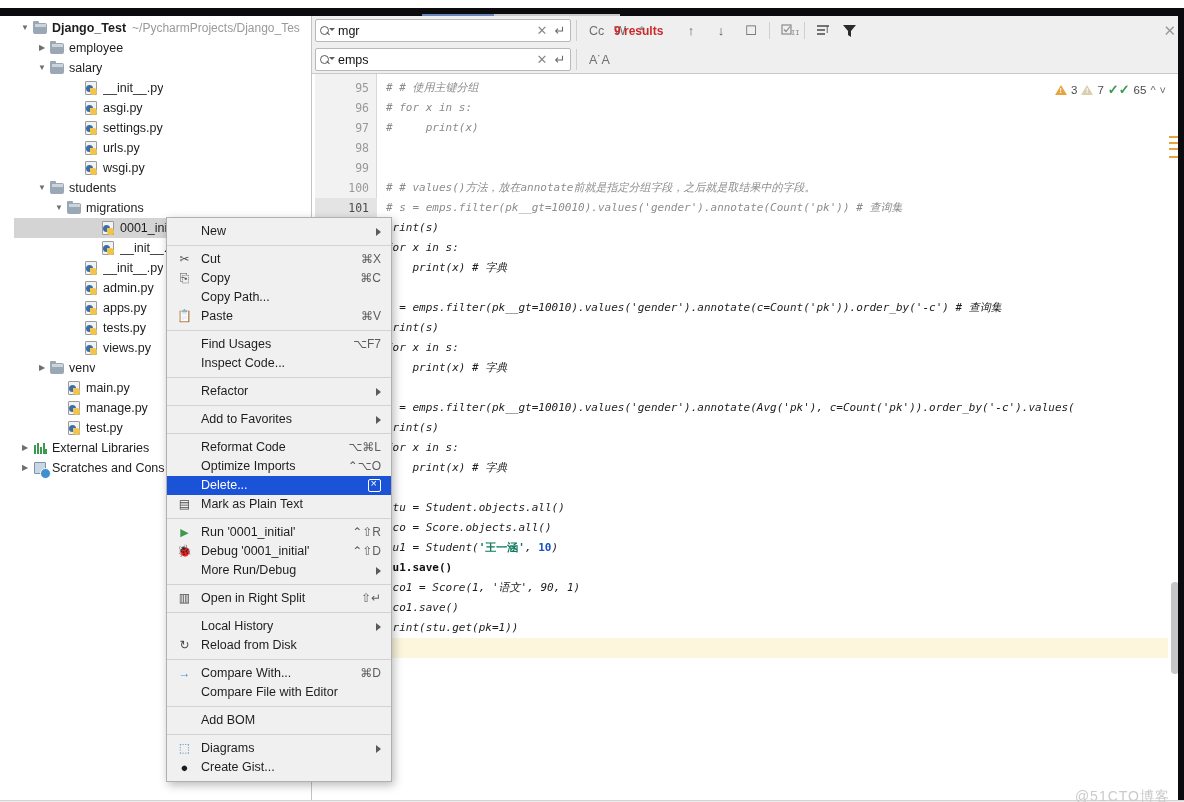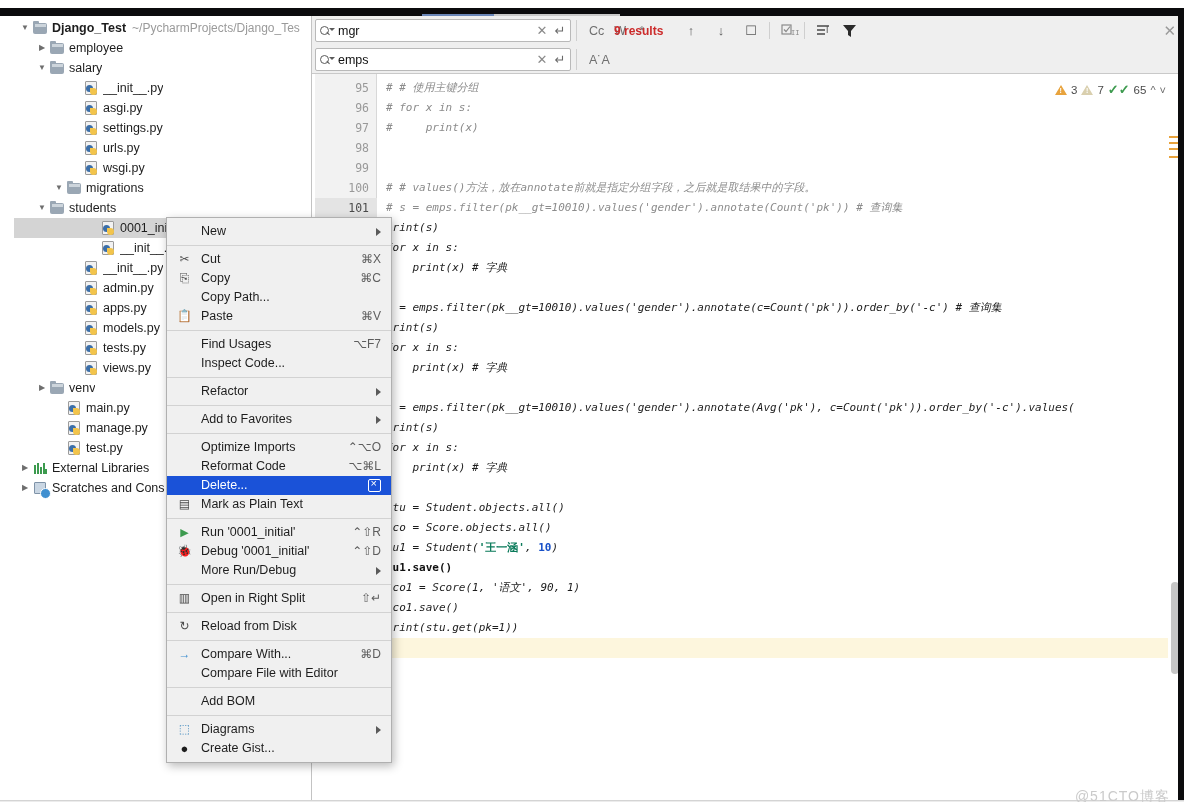--- a/index.html
+++ b/index.html
@@ -406,34 +406,34 @@
           </span>
           <span class="lbl">urls.py</span>
         </div>
         <div class="tree-row" style="padding-left: 55px;">
           <span class="twisty none"></span>
           <span class="ic">
             <span class="py-ic"></span>
           </span>
           <span class="lbl">wsgi.py</span>
         </div>
+        <div class="tree-row" style="padding-left: 21px;">
+          <span class="twisty open"></span>
+          <span class="ic">
+            <span class="folder-ic"></span>
+          </span>
+          <span class="lbl">students</span>
+        </div>
         <div class="tree-row" style="padding-left: 38px;">
           <span class="twisty open"></span>
           <span class="ic">
             <span class="folder-ic"></span>
           </span>
           <span class="lbl">migrations</span>
         </div>
-        <div class="tree-row" style="padding-left: 21px;">
-          <span class="twisty open"></span>
-          <span class="ic">
-            <span class="folder-ic"></span>
-          </span>
-          <span class="lbl">students</span>
-        </div>
         <div class="tree-row selected" style="padding-left: 72px;">
           <span class="twisty none"></span>
           <span class="ic">
             <span class="py-ic"></span>
           </span>
           <span class="lbl">0001_initial.py</span>
         </div>
         <div class="tree-row" style="padding-left: 72px;">
           <span class="twisty none"></span>
           <span class="ic">
@@ -454,27 +454,20 @@
             <span class="py-ic"></span>
           </span>
           <span class="lbl">admin.py</span>
         </div>
         <div class="tree-row" style="padding-left: 55px;">
           <span class="twisty none"></span>
           <span class="ic">
             <span class="py-ic"></span>
           </span>
           <span class="lbl">apps.py</span>
-        </div>
-        <div class="tree-row" style="padding-left: 55px;">
-          <span class="twisty none"></span>
-          <span class="ic">
-            <span class="py-ic"></span>
-          </span>
-          <span class="lbl">models.py</span>
         </div>
         <div class="tree-row" style="padding-left: 55px;">
           <span class="twisty none"></span>
           <span class="ic">
             <span class="py-ic"></span>
           </span>
           <span class="lbl">tests.py</span>
         </div>
         <div class="tree-row" style="padding-left: 55px;">
           <span class="twisty none"></span>
@@ -707,26 +700,26 @@
         <span class="mlabel">Refactor</span>
         <span class="arrow"></span>
       </div>
       <div class="msep"></div>
       <div class="mi">
         <span class="mlabel">Add to Favorites</span>
         <span class="arrow"></span>
       </div>
       <div class="msep"></div>
       <div class="mi">
+        <span class="mlabel">Reformat Code</span>
+        <span class="macc">⌥⌘L</span>
+      </div>
+      <div class="mi">
         <span class="mlabel">Optimize Imports</span>
         <span class="macc">⌃⌥O</span>
-      </div>
-      <div class="mi">
-        <span class="mlabel">Reformat Code</span>
-        <span class="macc">⌥⌘L</span>
       </div>
       <div class="mi sel">
         <span class="mlabel">Delete...</span>
         <span class="del-ic"></span>
       </div>
       <div class="mi">
         <span class="mic">
           <span class="g-scissor">▤</span>
         </span>
         <span class="mlabel">Mark as Plain Text</span>
@@ -753,20 +746,24 @@
       <div class="msep"></div>
       <div class="mi">
         <span class="mic">
           <span class="g-scissor">▥</span>
         </span>
         <span class="mlabel">Open in Right Split</span>
         <span class="macc">⇧↵</span>
       </div>
       <div class="msep"></div>
       <div class="mi">
+        <span class="mlabel">Local History</span>
+        <span class="arrow"></span>
+      </div>
+      <div class="mi">
         <span class="mic">
           <span class="g-scissor">↻</span>
         </span>
         <span class="mlabel">Reload from Disk</span>
       </div>
       <div class="msep"></div>
       <div class="mi">
         <span class="mic">
           <span class="g-compare">→</span>
         </span>

